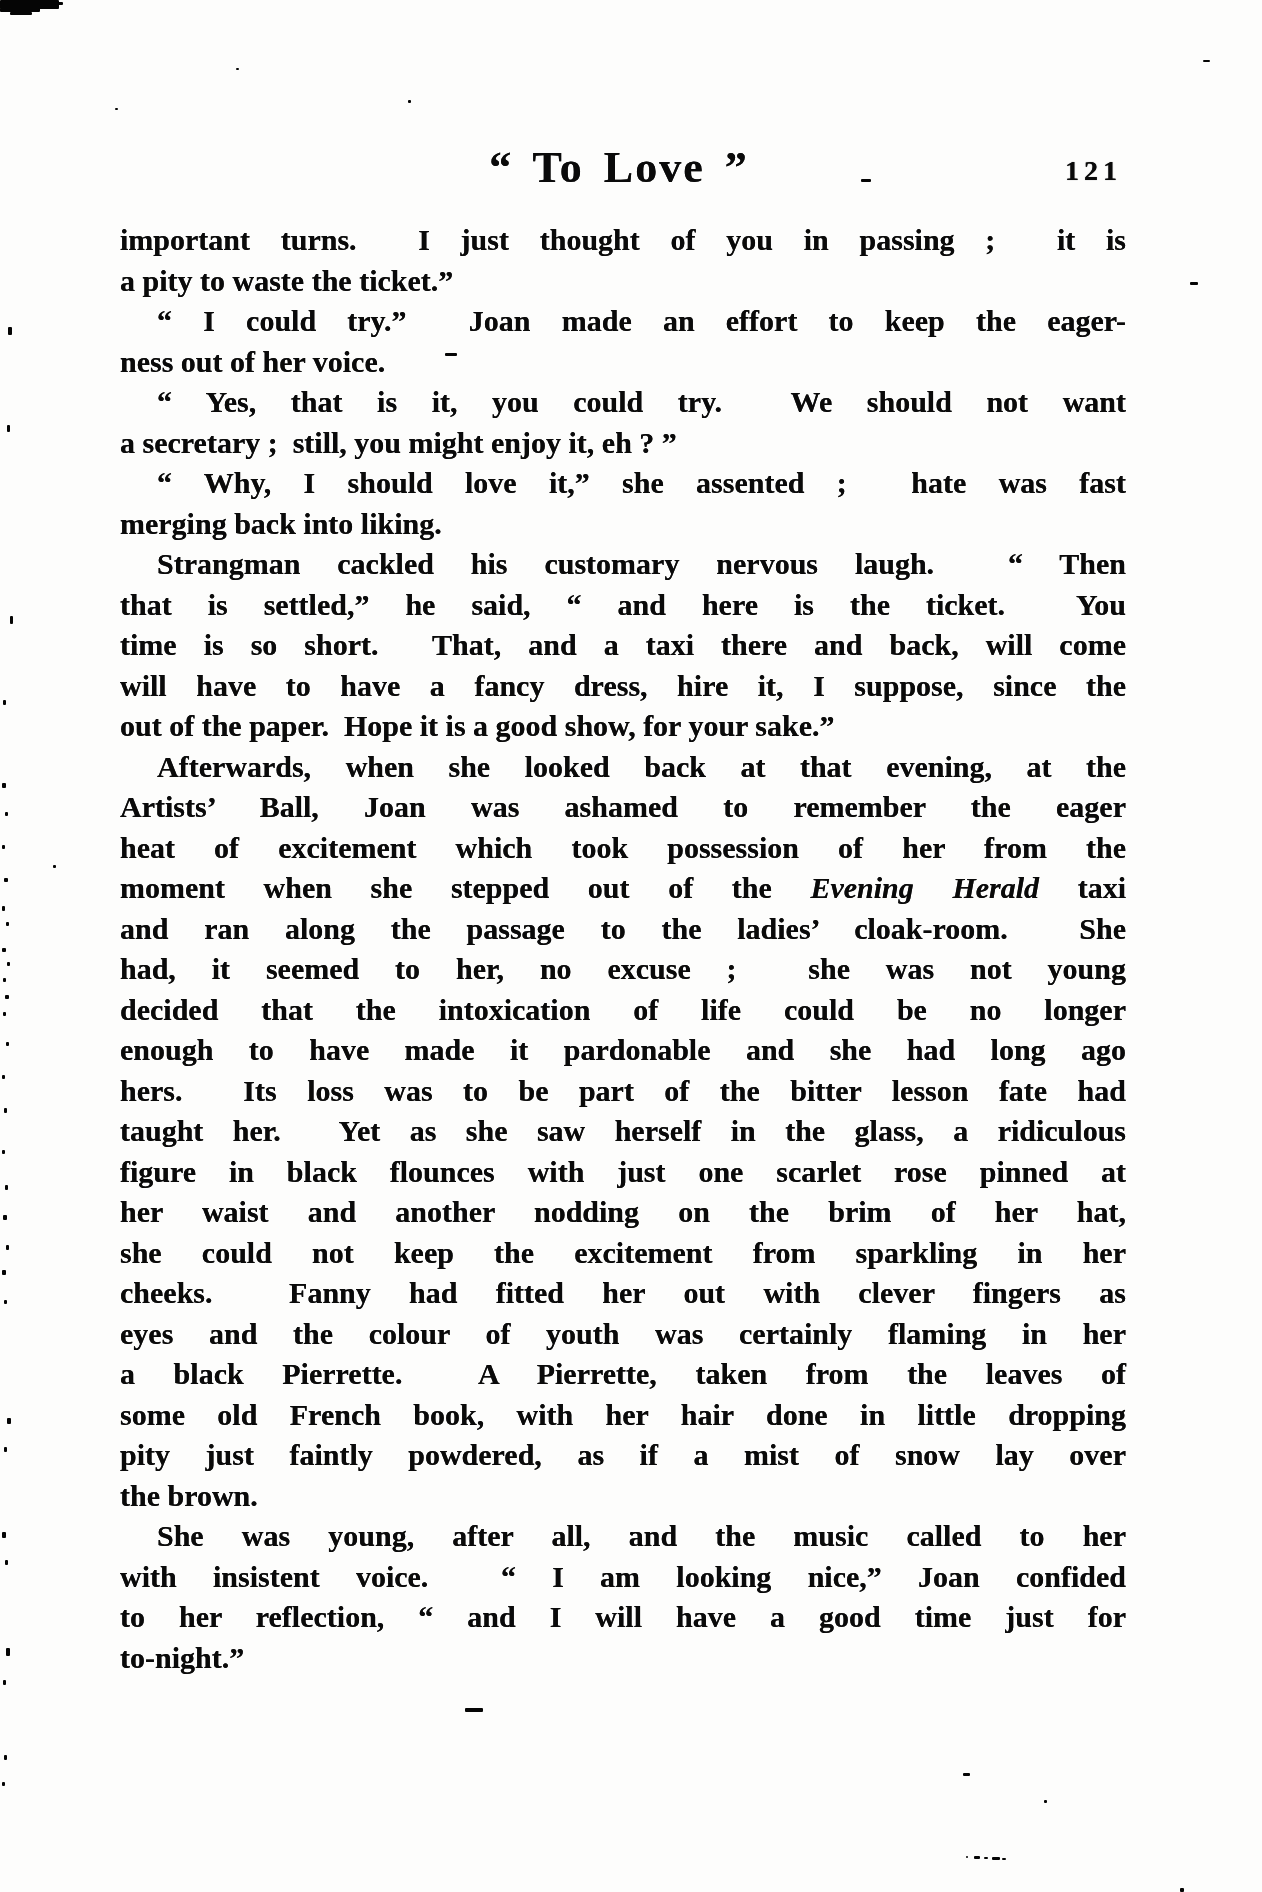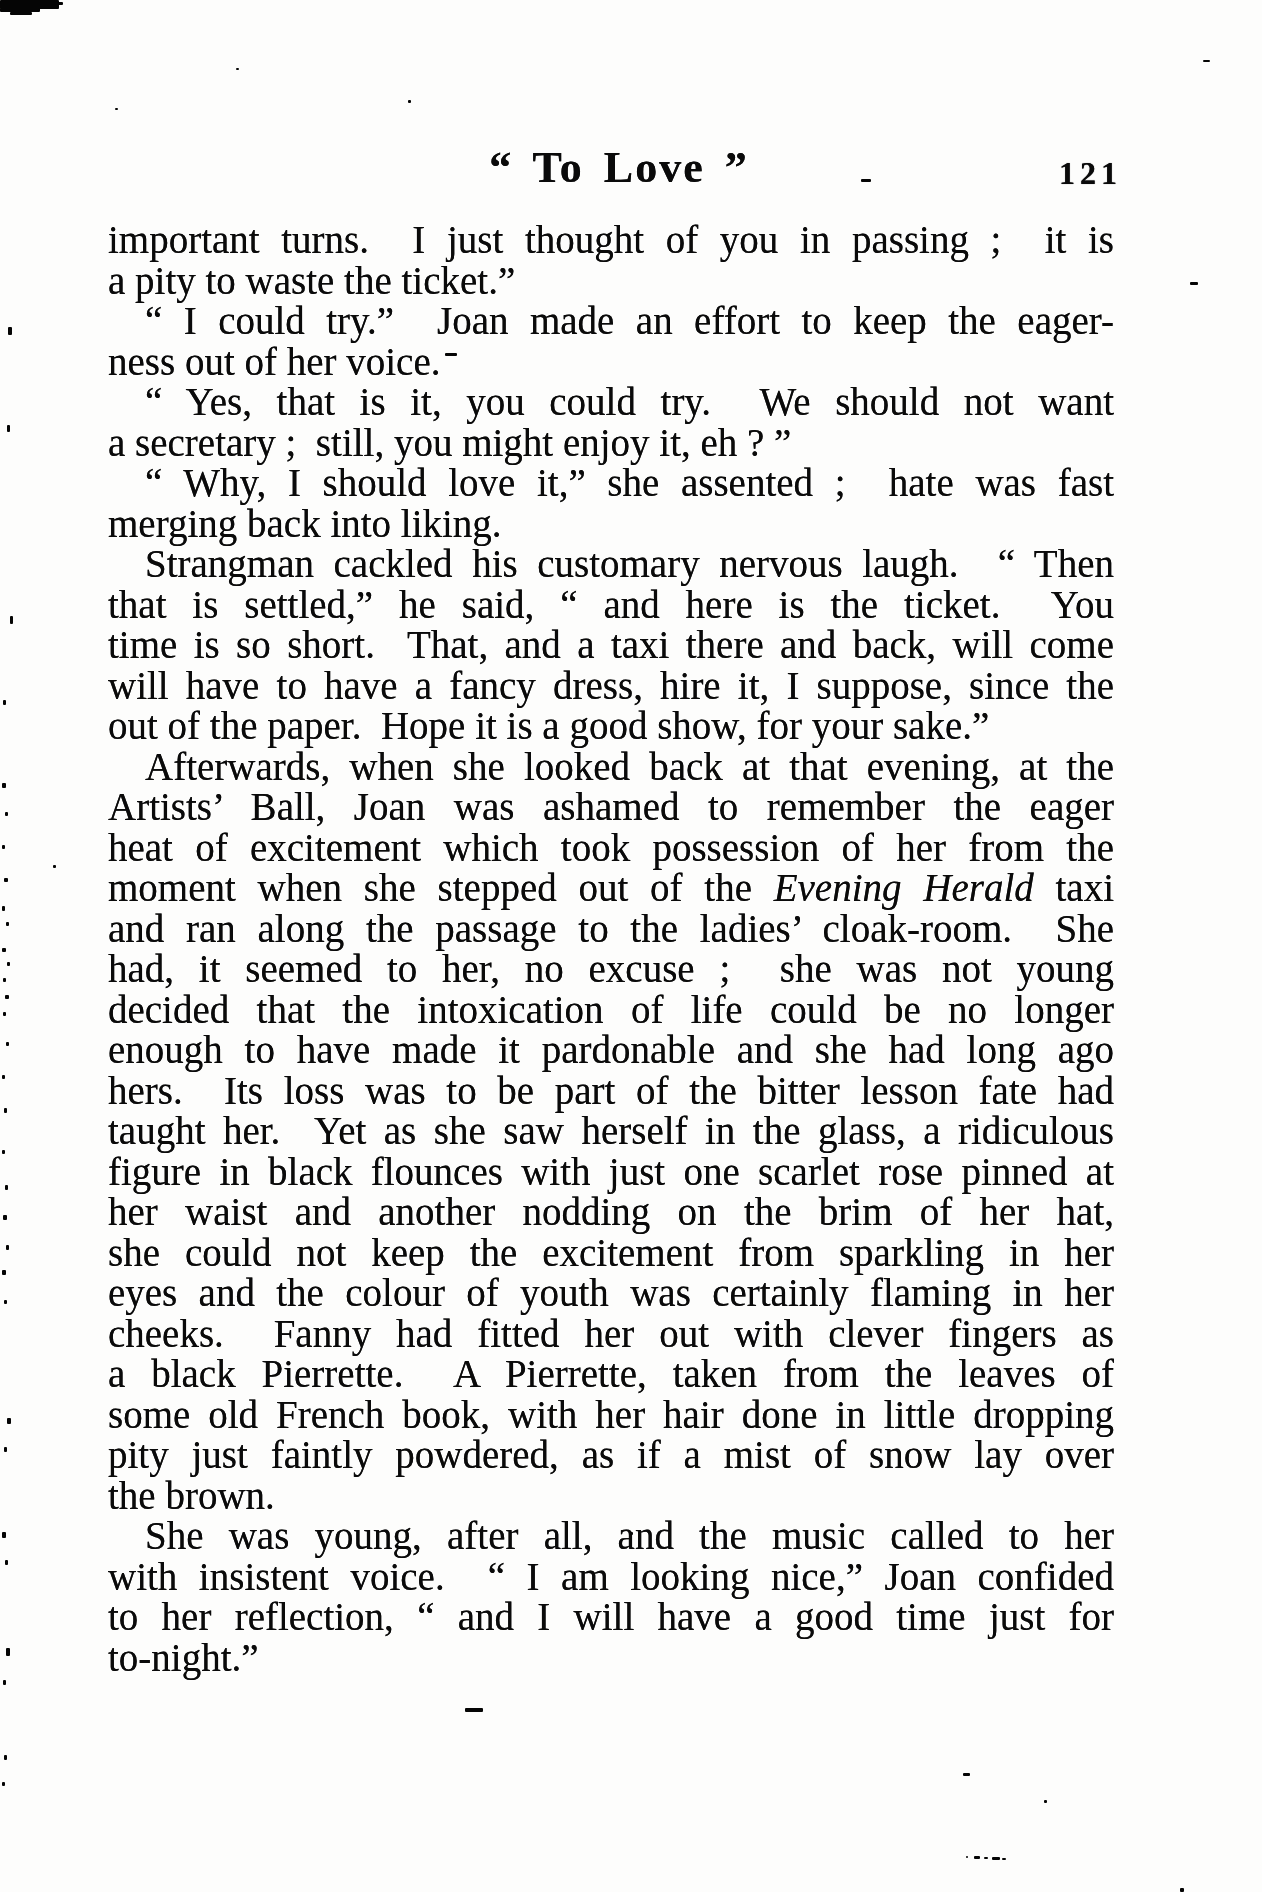--- a/index.html
+++ b/index.html
@@ -14,28 +14,29 @@
     font-family:"Liberation Serif","DejaVu Serif",serif;
   }
   .running-title{
     position:absolute;left:116px;top:146px;width:1006px;
     text-align:center;font-weight:700;font-size:44px;
     letter-spacing:2px;word-spacing:7px;line-height:1;
     text-shadow:0 0 0.6px rgba(0,0,0,.85);
   }
   .folio{
     position:absolute;top:157px;left:1030px;width:92px;
-    text-align:right;font-weight:700;font-size:32px;
+    text-align:right;font-weight:700;font-size:28px;
     letter-spacing:5px;line-height:1;
     text-shadow:0 0 0.7px rgba(0,0,0,.9);
   }
   .text-block{
-    position:absolute;left:108px;top:220px;width:1006px;
-    font-size:39px;line-height:40.5px;
+    position:absolute;left:120px;top:220px;width:1006px;
+    font-size:30px;line-height:40.5px;
     text-shadow:0 0 0.5px rgba(0,0,0,.8);
+    font-weight:bold;
   }
   .line{
     text-align:justify;
     -moz-text-align-last:justify;
     text-align-last:justify;
     white-space:normal;
   }
   .line.end{text-align-last:left;-moz-text-align-last:left;}
   .line.indent{text-indent:37px;}
   .line i{font-style:italic;}
@@ -72,22 +73,22 @@
       <div class="line">moment when she stepped out of the <i>Evening Herald</i> taxi</div>
       <div class="line">and ran along the passage to the ladies’ cloak-room.&nbsp; She</div>
       <div class="line">had, it seemed to her, no excuse ;&nbsp; she was not young</div>
       <div class="line">decided that the intoxication of life could be no longer</div>
       <div class="line">enough to have made it pardonable and she had long ago</div>
       <div class="line">hers.&nbsp; Its loss was to be part of the bitter lesson fate had</div>
       <div class="line">taught her.&nbsp; Yet as she saw herself in the glass, a ridiculous</div>
       <div class="line">figure in black flounces with just one scarlet rose pinned at</div>
       <div class="line">her waist and another nodding on the brim of her hat,</div>
       <div class="line">she could not keep the excitement from sparkling in her</div>
+      <div class="line">cheeks.&nbsp; Fanny had fitted her out with clever fingers as</div>
       <div class="line">eyes and the colour of youth was certainly flaming in her</div>
-      <div class="line">cheeks.&nbsp; Fanny had fitted her out with clever fingers as</div>
       <div class="line">a black Pierrette.&nbsp; A Pierrette, taken from the leaves of</div>
       <div class="line">some old French book, with her hair done in little dropping</div>
       <div class="line">pity just faintly powdered, as if a mist of snow lay over</div>
       <div class="line end">the brown.</div>
       <div class="line indent">She was young, after all, and the music called to her</div>
       <div class="line">with insistent voice.&nbsp; “ I am looking nice,” Joan confided</div>
       <div class="line">to her reflection, “ and I will have a good time just for</div>
       <div class="line end">to-night.”</div>
     </div>
 

